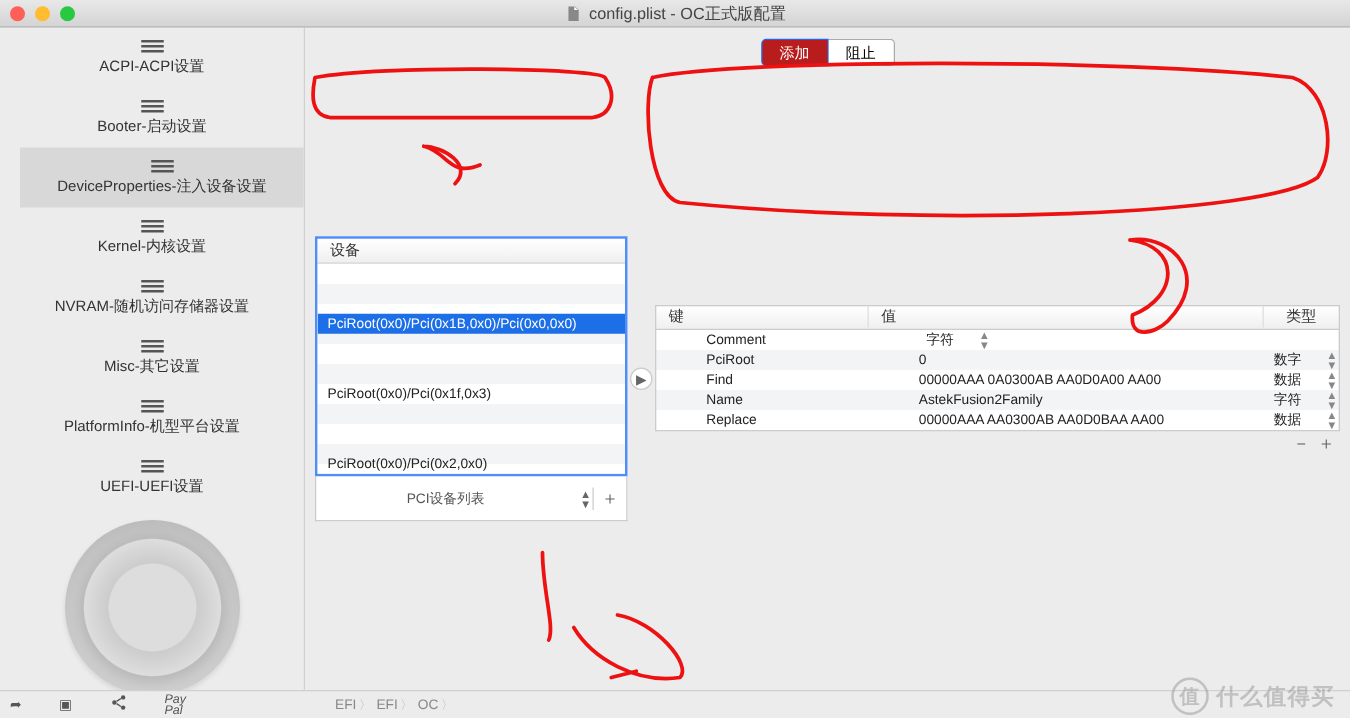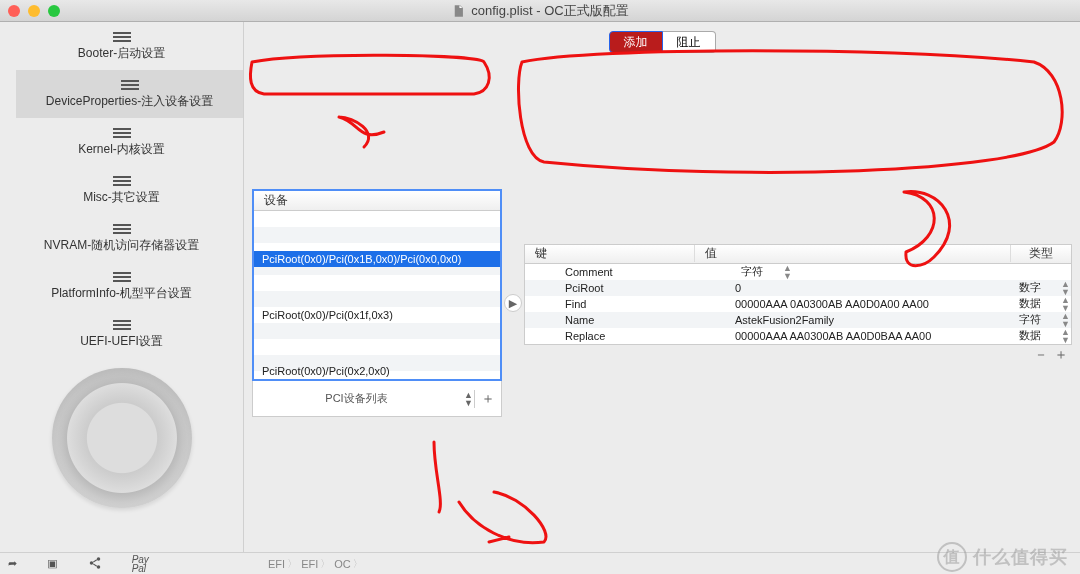--- a/index.html
+++ b/index.html
@@ -296,20 +296,28 @@
 </div>
 
 <div class="main-frame">
   <div class="sidebar">
     <div class="side-item">
       <div class="side-icon">
           <span></span>
           <span></span>
           <span></span>
         </div>
+      <div>ACPI-ACPI设置</div>
+    </div>
+    <div class="side-item">
+      <div class="side-icon">
+          <span></span>
+          <span></span>
+          <span></span>
+        </div>
       <div>Booter-启动设置</div>
     </div>
     <div class="side-item selected">
       <div class="side-icon">
           <span></span>
           <span></span>
           <span></span>
         </div>
       <div>DeviceProperties-注入设备设置</div>
     </div>
@@ -320,29 +328,29 @@
           <span></span>
         </div>
       <div>Kernel-内核设置</div>
     </div>
     <div class="side-item">
       <div class="side-icon">
           <span></span>
           <span></span>
           <span></span>
         </div>
+      <div>NVRAM-随机访问存储器设置</div>
+    </div>
+    <div class="side-item">
+      <div class="side-icon">
+          <span></span>
+          <span></span>
+          <span></span>
+        </div>
       <div>Misc-其它设置</div>
-    </div>
-    <div class="side-item">
-      <div class="side-icon">
-          <span></span>
-          <span></span>
-          <span></span>
-        </div>
-      <div>NVRAM-随机访问存储器设置</div>
     </div>
     <div class="side-item">
       <div class="side-icon">
           <span></span>
           <span></span>
           <span></span>
         </div>
       <div>PlatformInfo-机型平台设置</div>
     </div>
     <div class="side-item">

